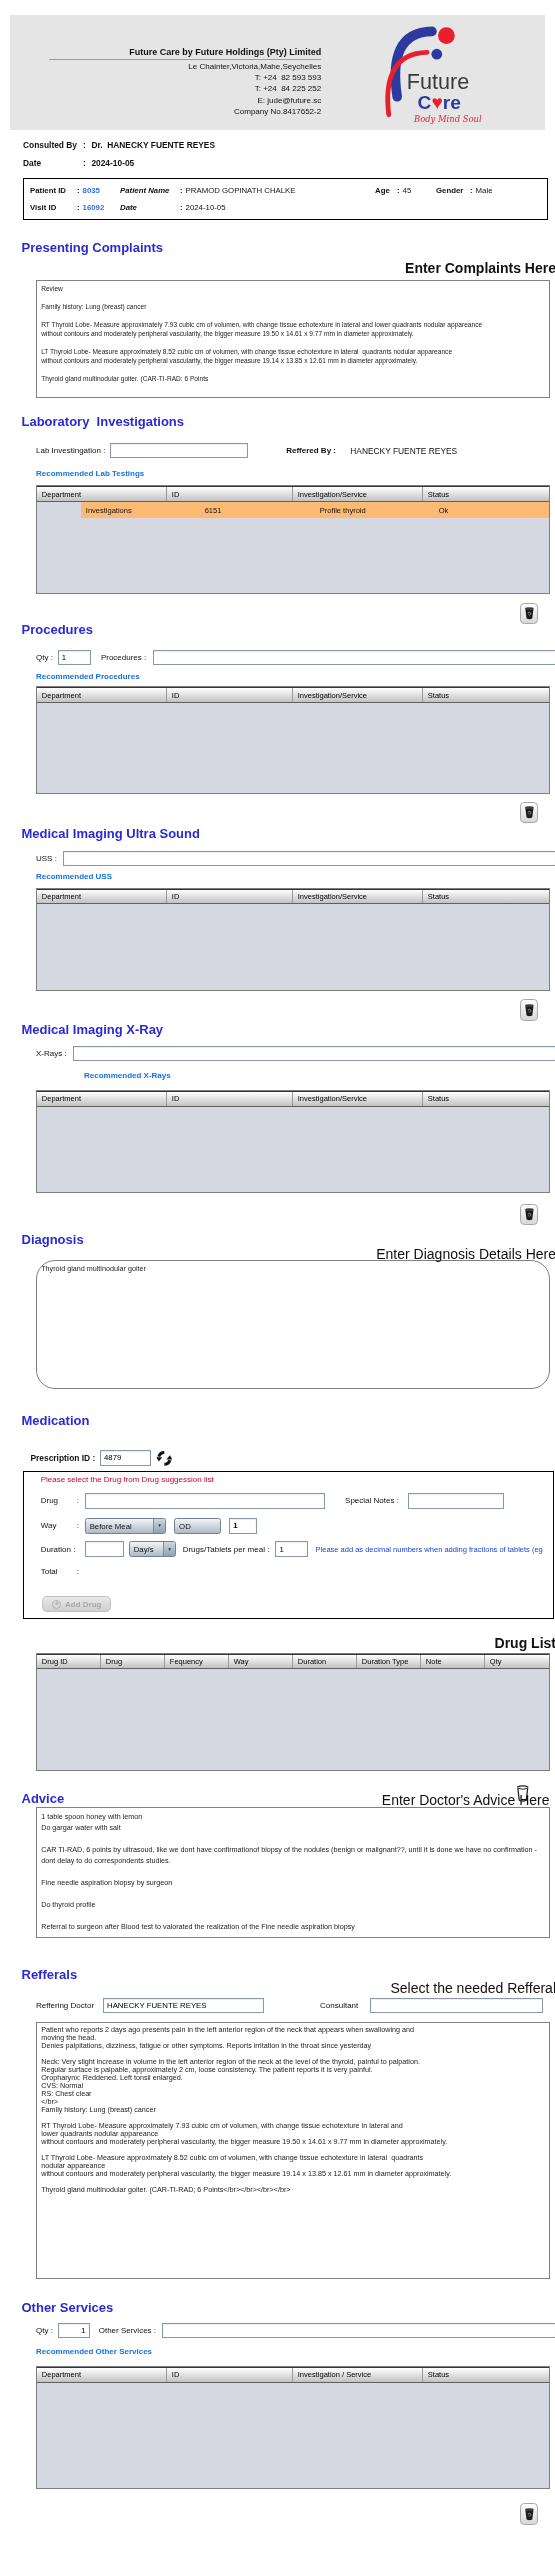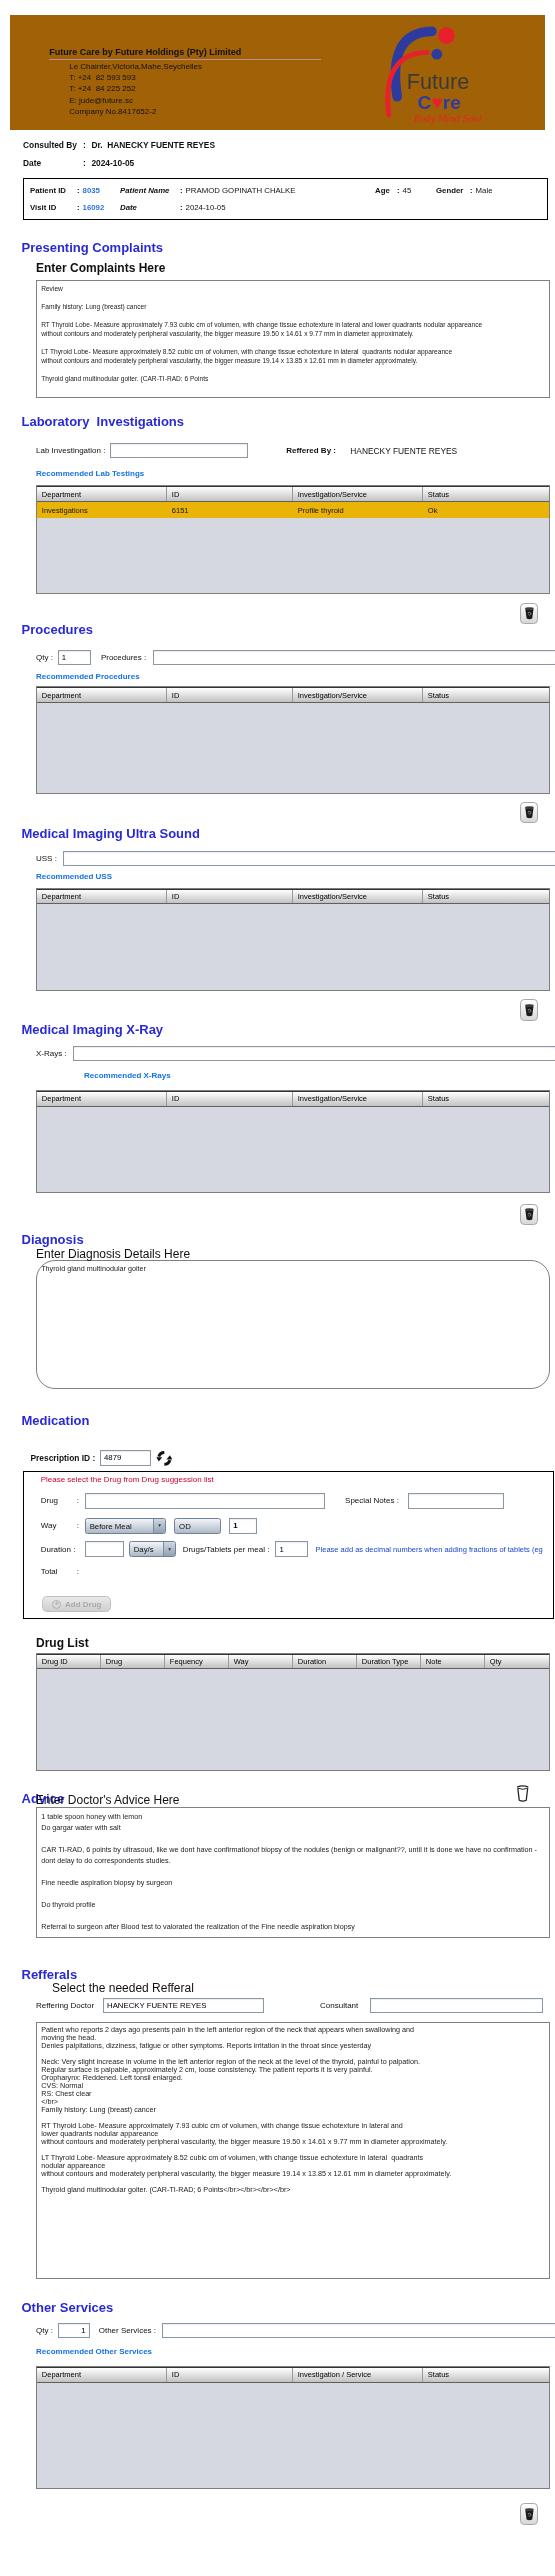--- a/index.html
+++ b/index.html
@@ -8,21 +8,21 @@
     width: 556px;
     font-family: "Liberation Sans", sans-serif;
     color: #111;
     position: relative;
   }
   .page { width:556px; overflow:hidden; padding-bottom:4.8px; }
 
   
   .band {
     margin:15px auto 0 10.2px; width:535px; height:115px;
-    background:#a16207; position:relative;
+    background:#e5e5e5; position:relative;text-align:right;
   }
   .company { position:absolute; left:39px; top:31px; }
   .company-name { font-size:9px; font-weight:bold; white-space:pre; display:inline-block; width:272px;
     border-bottom:1.2px solid #b98f8f; padding-bottom:1.8px; }
   .company-line { font-size:8px; margin-top:1.8px; white-space:pre; line-height:9.6px;padding-left:20px; }
   .logo { position:absolute; left:362px; top:4.8px; }
 
   
   .meta-row { margin-left:23px; display:flex; font-size:8.4px; font-weight:bold; height:9.6px; align-items:center;}
   .meta-label { width:60px; white-space:pre; }
@@ -35,21 +35,21 @@
   .p-label { font-weight:bold; white-space:pre; }
   .p-colon { font-weight:bold; padding:0 3px; }
   .p-val { white-space:pre; }
   .id-blue { color:#3273de; font-weight:bold; }
   .g1 { width:90px; display:flex; } .g1 .p-label{width:44px;}
   .g2 { width:255px; display:flex; } .g2 .p-label{width:57px;font-style:italic;}
   .g3 { width:61px; display:flex; } .g3 .p-label{width:19px;}
   .g4 { display:flex; } .g4 .p-label{width:31px;}
 
   .h1 { margin-left:21.5px; font-size:13px; font-weight:bold; color:#2a2ad4; white-space:pre; height:14.3px; line-height:14.3px; }
-  .sub-label { margin-left:36px; font-size:12px; font-weight:bold; height:9.6px; line-height:9.6px; }
+  .sub-label { margin-left:36px; font-size:14px; font-weight:bold; height:9.6px; line-height:9.6px;text-align:right; }
   .link { margin-left:36px; font-size:8px; font-weight:bold; color:#1673e0; height:9.6px; line-height:9.6px; cursor:pointer; display:block; width:max-content; text-decoration:none; }
 
   textarea.big {
     display:block; margin-left:36px; width:514px; border:0.6px solid #808080; background:#fff;
     font-family:"Liberation Sans", sans-serif; resize:none; padding:3px 4.2px; color:#1c1c1c; overflow:hidden;
   }
   .ta-complaints { height:118px; font-size:6.6px; line-height:9px; }
   .ta-diagnosis  { height:129px; font-size:7.2px; line-height:10.2px;border-radius:19px; }
   .ta-advice     { height:131px; font-size:7.2px; line-height:11px; }
   .ta-referral   { height:257px; font-size:7.2px; line-height:8px; }
@@ -58,21 +58,21 @@
   .txt { height:15.5px; border:0.6px solid #8a98a6; box-shadow:inset 0 0.6px 1.2px rgba(0,0,0,.14);
          font-family:"Liberation Sans", sans-serif; font-size:7.8px; padding:0 3px; background:#fff; }
   .lbl { white-space:pre; }
 
   
   .dtable { margin-left:36px; width:514px; border:0.6px solid #7e7e7e; display:flex; flex-direction:column; }
   .thead { display:grid; background:linear-gradient(#ffffff,#c2c2c2); border-top:0.6px solid #333; border-bottom:1.2px solid #606060; }
   .th { font-size:7.5px; color:#000; padding:2.4px 4.8px; border-right:0.6px solid #9a9a9a; overflow:hidden; white-space:nowrap; }
   .th:last-child { border-right:none; }
   .tbody { flex:1; background:#d5d8e0; }
-  .drow { display:grid; background:#eab308; }
+  .drow { display:grid; background:#fdba74;margin-left:44px; }
   .td { font-size:7.5px; padding:3.6px 4.8px; overflow:hidden; white-space:nowrap; }
   .cols4 { grid-template-columns:25.4% 24.6% 25.4% 24.6%; }
   .cols8 { grid-template-columns:repeat(8,12.5%); }
 
   .trash-row { margin-left:36px; width:514px; display:flex; justify-content:flex-end; padding-right:12px; height:21.5px; }
   .trash-btn { width:18px; height:21.5px; border:0.6px solid #a8a8a8; border-radius:4.2px;
     background:linear-gradient(#ffffff,#d7d7d7); display:flex; align-items:center; justify-content:center; cursor:pointer; }
   .trash-plain { width:20.3px; height:25px; border:none; background:transparent; display:flex; align-items:center; justify-content:center; cursor:pointer; }
 
   

